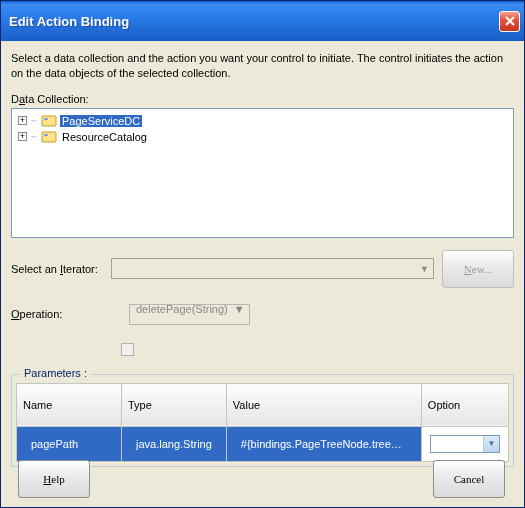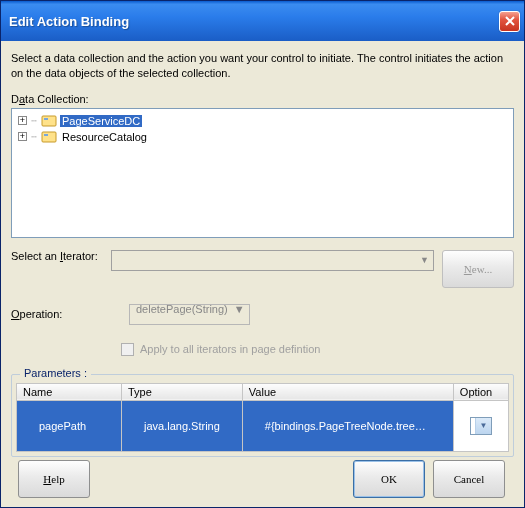--- a/index.html
+++ b/index.html
@@ -72,21 +72,21 @@
     text-align:center;
     color:#000;
     background:#fff;
   }
   .dotline { width:8px; color:#888; text-align:center; font-size:9px;}
   .icon-dc {
     width:16px;height:16px;
     display:inline-flex;align-items:center;justify-content:center;
   }
   .row2 {
-    display:flex; 
+    display:flex; align-items:center;
     margin-top:12px;
   }
   .row2 .lab { width:100px; }
   .dropdown {
     flex:1;
     height:21px;
     border:1px solid #a0a0a0;
     background: linear-gradient(#fdfdfd,#e8e8e8);
     color:#888;
     display:flex;align-items:center;justify-content:space-between;
@@ -149,26 +149,26 @@
     width:100%;
     border-collapse:collapse;
     background:#fff;
     border:1px solid #b8b8b8;
   }
   table.params th{
     background:linear-gradient(#fdfdfd,#e6e6e6);
     border:1px solid #c5c5c5;
     text-align:left;
     font-weight:normal;
-    padding:2px 6px;
+    padding:15px 6px;
     font-size:11px;
   }
   table.params td{
     border:1px solid #c5c5c5;
-    padding:16px;
+    padding:8px;
     height:19px;
     font-size:11px;
   }
   table.params tr.sel td{
     background:#316ac5;color:#fff;
   }
   table.params td .cell{
     padding:2px 6px;
     white-space:nowrap;
     overflow:hidden;
@@ -262,21 +262,20 @@
       <span class="underline">O</span><span>peration:</span>
     </span>
     <div class="op-dd">
       <span>deletePage(String)</span>
       <span class="arrow" style="margin-left:6px;">▼</span>
     </div>
   </div>
 
   <div class="apply-row">
     <div class="cb"></div>
-    <span>Apply to all iterators in page defintion</span>
   </div>
 
   <div class="fieldset">
     <span class="legend">Parameters :</span>
     <table class="params">
       <thead>
         <tr>
           <th class="col-name">Name</th>
           <th class="col-type">Type</th>
           <th class="col-value">Value</th>
@@ -302,15 +301,14 @@
           </td>
         </tr>
       </tbody>
     </table>
   </div>
 </div>
 
 <div class="footer">
   <button class="btn"><span class="underline">H</span><span>elp</span></button>
   <span class="spacer"></span>
-  <button class="btn default">OK</button>
   <button class="btn">Cancel</button>
 </div>
 
 </body></html>

